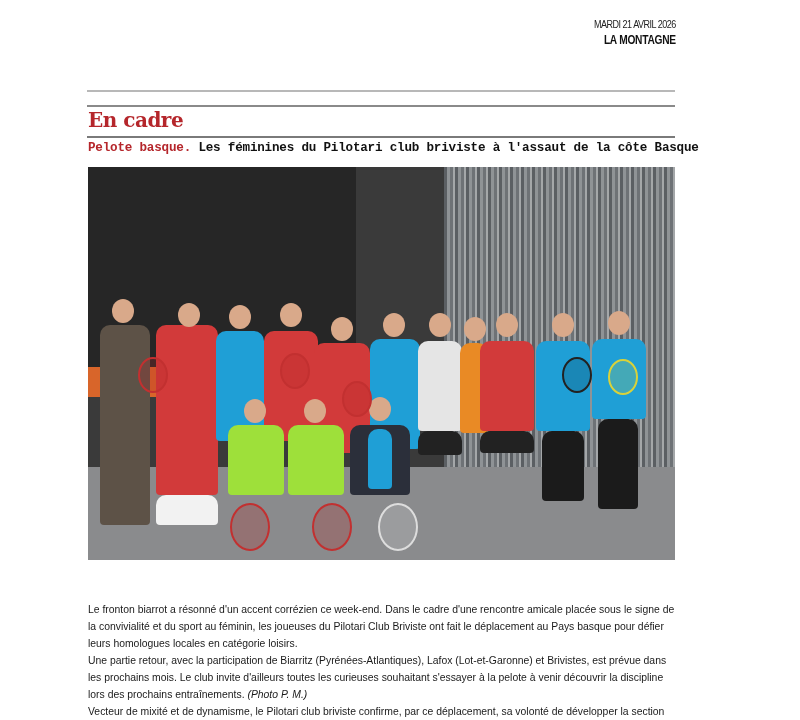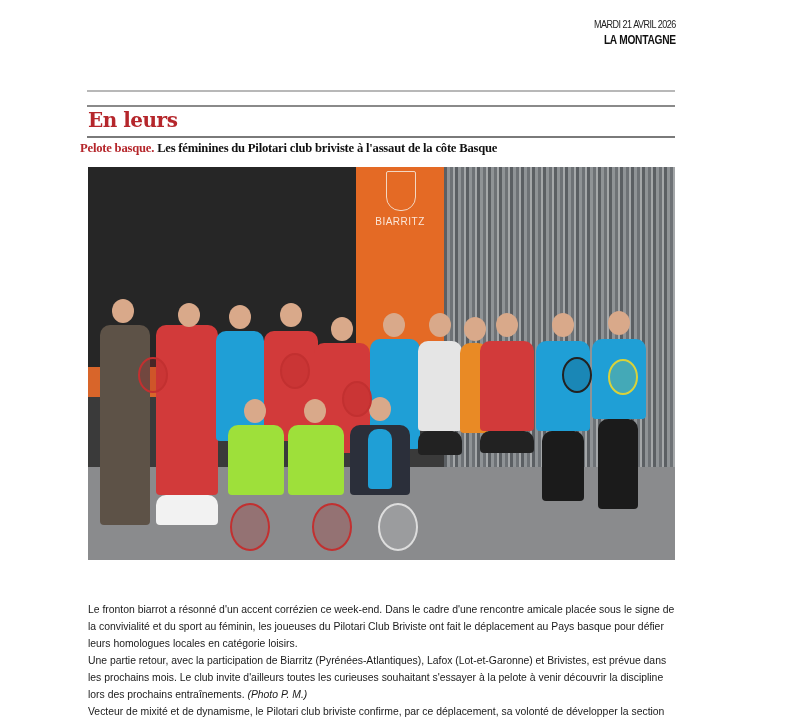--- a/index.html
+++ b/index.html
@@ -5,21 +5,21 @@
   html, body { margin:0; padding:0; }
   body { width:800px; height:720px; background:#ffffff; position:relative; overflow:hidden; font-family:"Liberation Sans", sans-serif; }
   .dateline { position:absolute; right:124px; top:18px; text-align:right; font-family:"Liberation Sans", sans-serif; font-stretch:condensed; }
   .dateline .date { font-size:11px; color:#222; letter-spacing:-0.6px; transform:scaleX(0.82); transform-origin:right; display:block; }
   .dateline .paper { font-size:12px; font-weight:bold; color:#111; letter-spacing:-0.3px; transform:scaleX(0.85); transform-origin:right; display:block; margin-top:3px; }
   .rule { position:absolute; left:87px; width:588px; background:#9a9a9a; }
   .r1 { top:90px; height:2px; background:#b8b8b8; }
   .r2 { top:105px; height:2px; background:#8a8a8a; }
   .r3 { top:136px; height:2px; background:#7a7a7a; }
   .section-title { position:absolute; left:88px; top:108px; font-family:"DejaVu Serif", serif; font-weight:bold; font-size:20px; color:#b5262b; letter-spacing:-0.5px; }
-  .headline { position:absolute; left:80px; top:141px; font-family:Liberation Serif, serif; font-weight:bold; font-size:12.6px; color:#111; white-space:nowrap; letter-spacing:-0.2px; }
+  .headline { position:absolute; left:88px; top:141px; font-family:Liberation Mono, monospace; font-weight:bold; font-size:12.6px; color:#111; white-space:nowrap; letter-spacing:-0.2px; }
   .headline .kicker { color:#b5262b; }
   .photo { position:absolute; left:88px; top:167px; width:587px; height:393px; overflow:hidden; background:#3a3a3a; }
   .wall { position:absolute; left:0; top:0; width:268px; height:230px; background:#262626; }
   .orange-band { position:absolute; left:0; top:200px; width:268px; height:30px; background:#d8652a; }
   .banner { position:absolute; left:268px; top:0; width:88px; height:240px; background:#e46a25; }
   .crest { position:absolute; left:30px; top:4px; width:28px; height:38px; border:1.5px solid #f3d7c3; border-radius:2px 2px 14px 14px; }
   .banner-text { position:absolute; left:0; width:88px; top:49px; text-align:center; font-size:10px; color:#fbe6d8; letter-spacing:0.5px; }
   .curtain { position:absolute; left:356px; top:0; width:231px; height:330px;
     background: repeating-linear-gradient(90deg, #5b5f63 0 3px, #8f9396 3px 6px, #6e7276 6px 9px, #a4a7a9 9px 11px); }
   .floor { position:absolute; left:0; top:300px; width:587px; height:93px; background:#8a8b8d; }
@@ -35,37 +35,33 @@
 <body>
 
 <div class="dateline">
   <span class="date">MARDI 21 AVRIL 2026</span>
   <span class="paper">LA MONTAGNE</span>
 </div>
 
 <div class="rule r1"></div>
 <div class="rule r2"></div>
 
-<div class="section-title">En leurs</div>
+<div class="section-title">En cadre</div>
 
 <div class="rule r3"></div>
 
 <div class="headline">
   <span class="kicker">Pelote basque.</span>
   <span>Les féminines du Pilotari club briviste à l'assaut de la côte Basque</span>
 </div>
 
 <div class="photo">
   <div class="wall"></div>
   <div class="orange-band"></div>
   <div class="curtain"></div>
-  <div class="banner">
-    <div class="crest"></div>
-    <div class="banner-text">BIARRITZ</div>
-  </div>
   <div class="floor"></div>
 
   <div class="people">
 
     <div class="person" style="left:12px;top:30px;width:50px;height:200px;background:#5d5247;"></div>
     <div class="head" style="left:24px;top:4px;"></div>
     <div class="person" style="left:68px;top:30px;width:62px;height:170px;background:#d23a3a;"></div>
     <div class="person" style="left:68px;top:200px;width:62px;height:30px;background:#f2f2f2;"></div>
     <div class="head" style="left:90px;top:8px;"></div>
     <div class="person" style="left:128px;top:36px;width:48px;height:110px;background:#1f9fd6;"></div>

